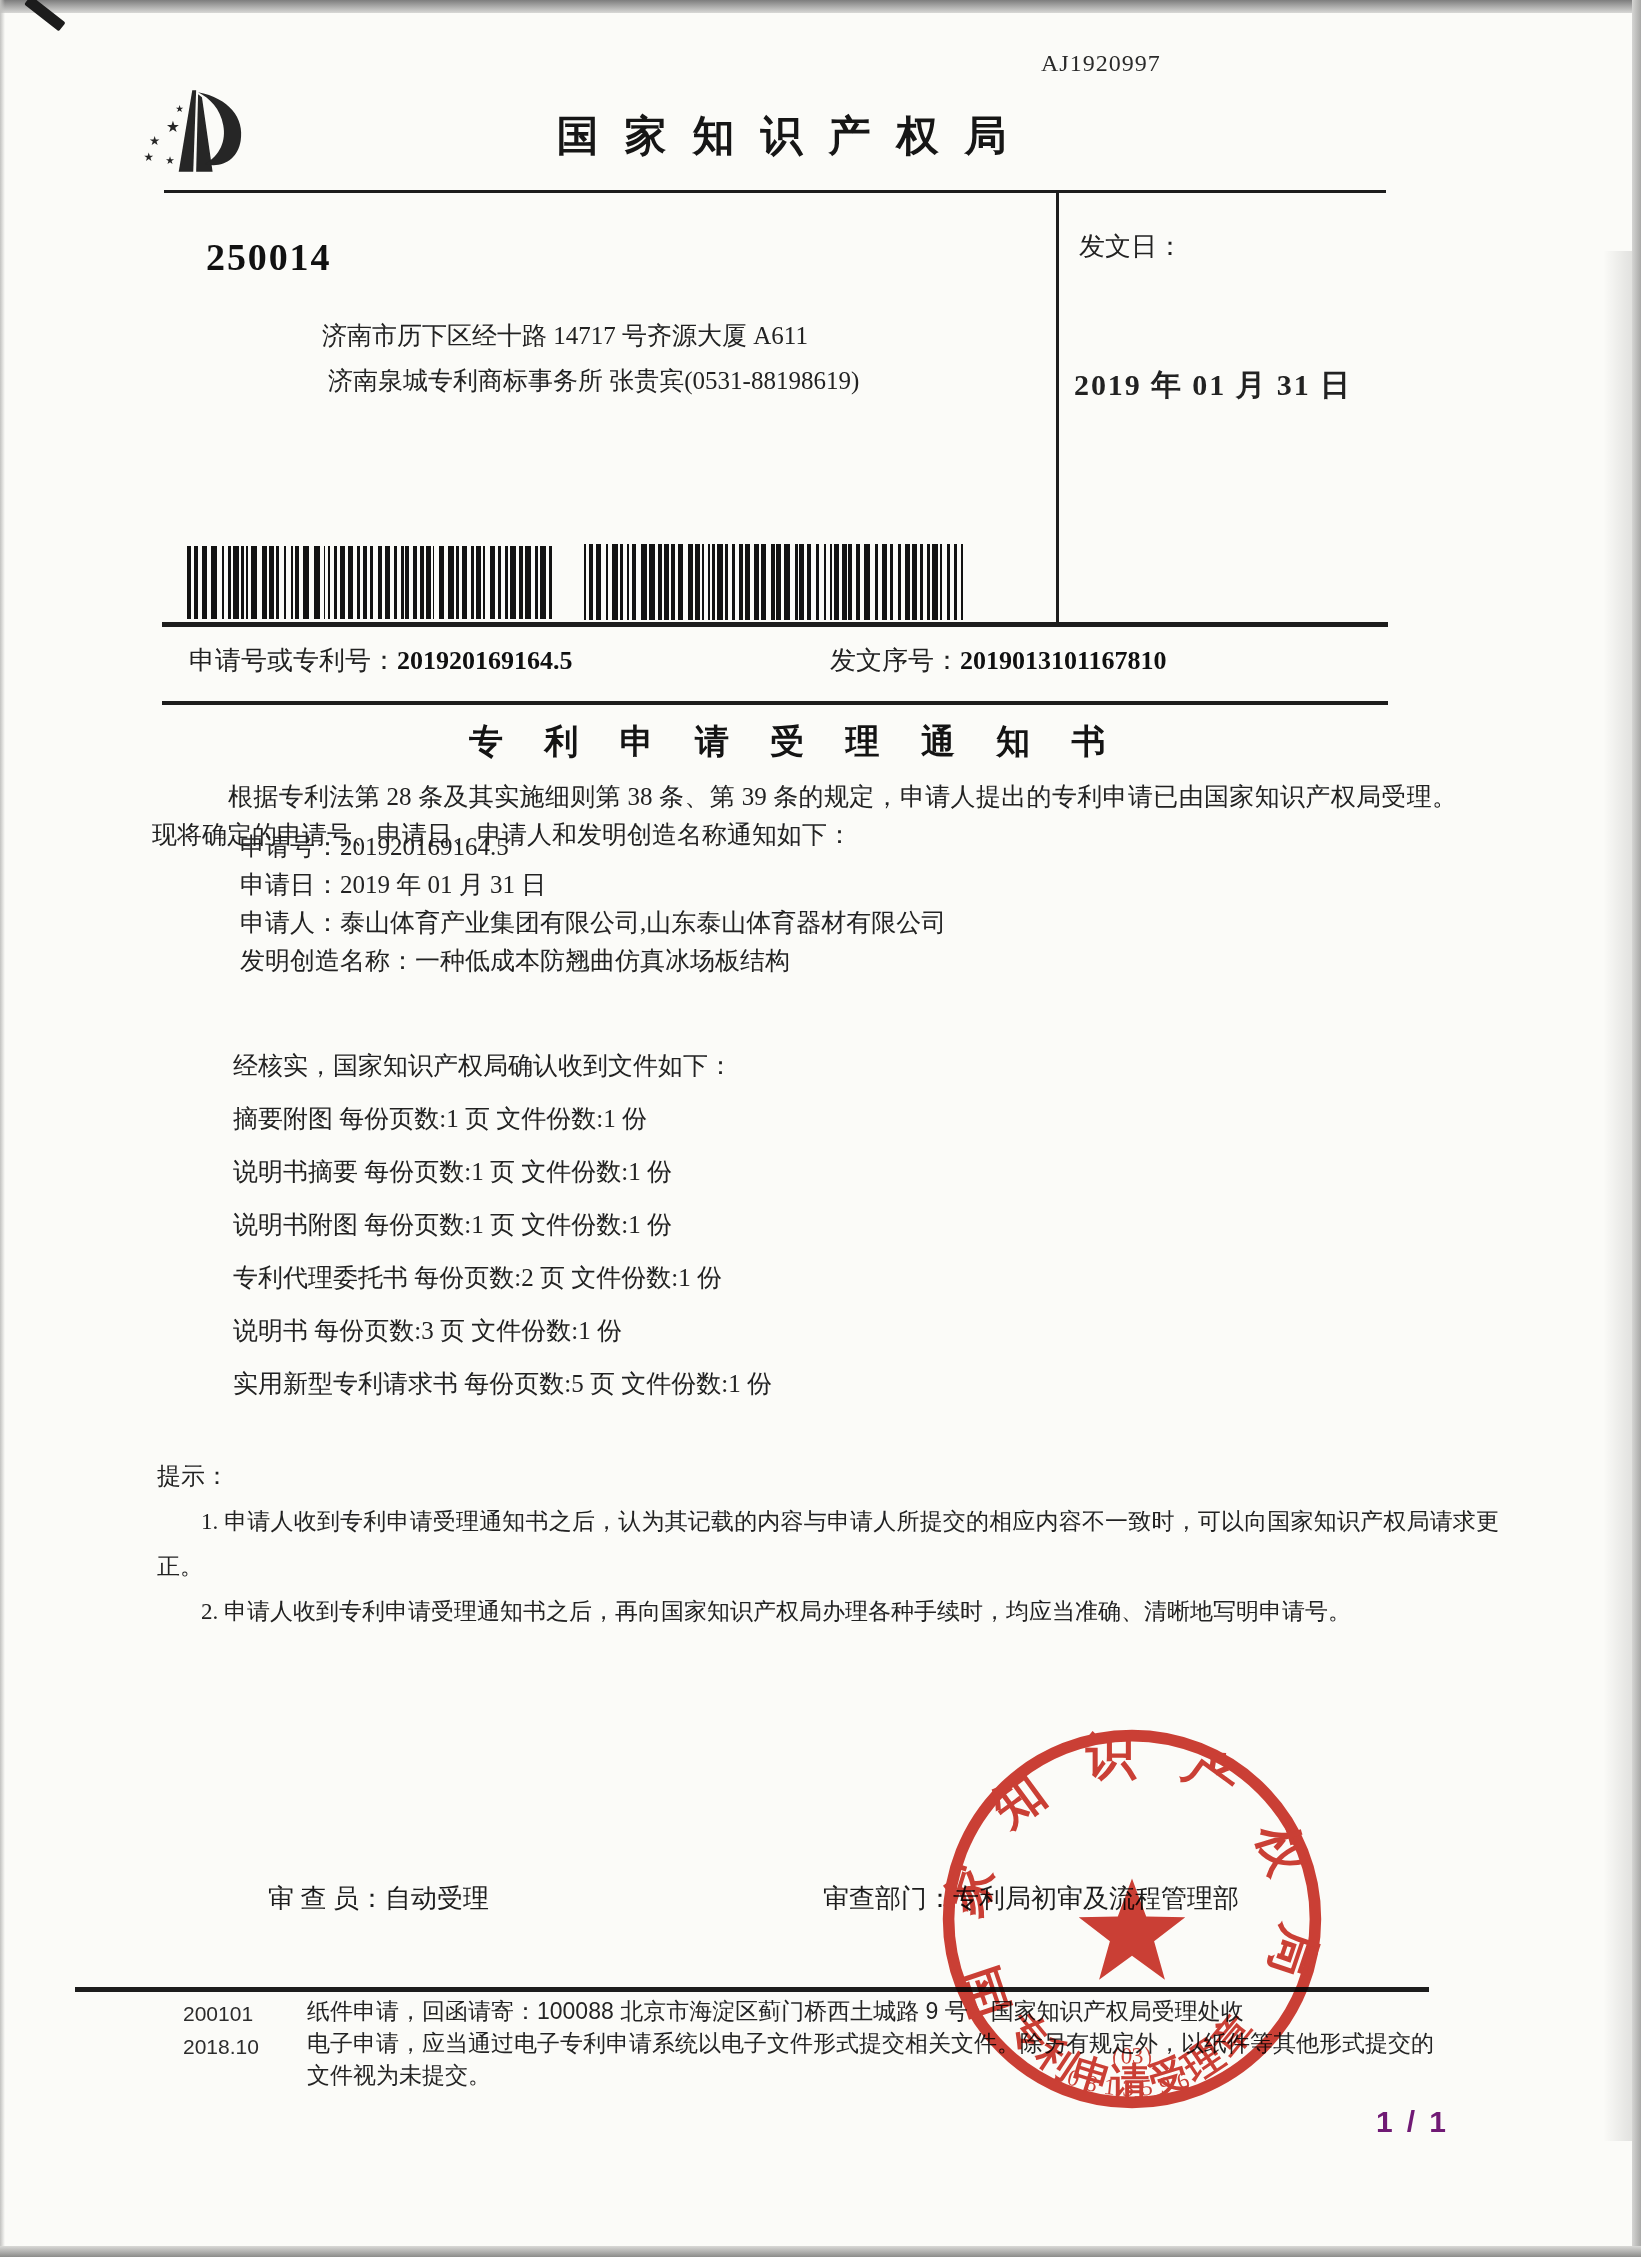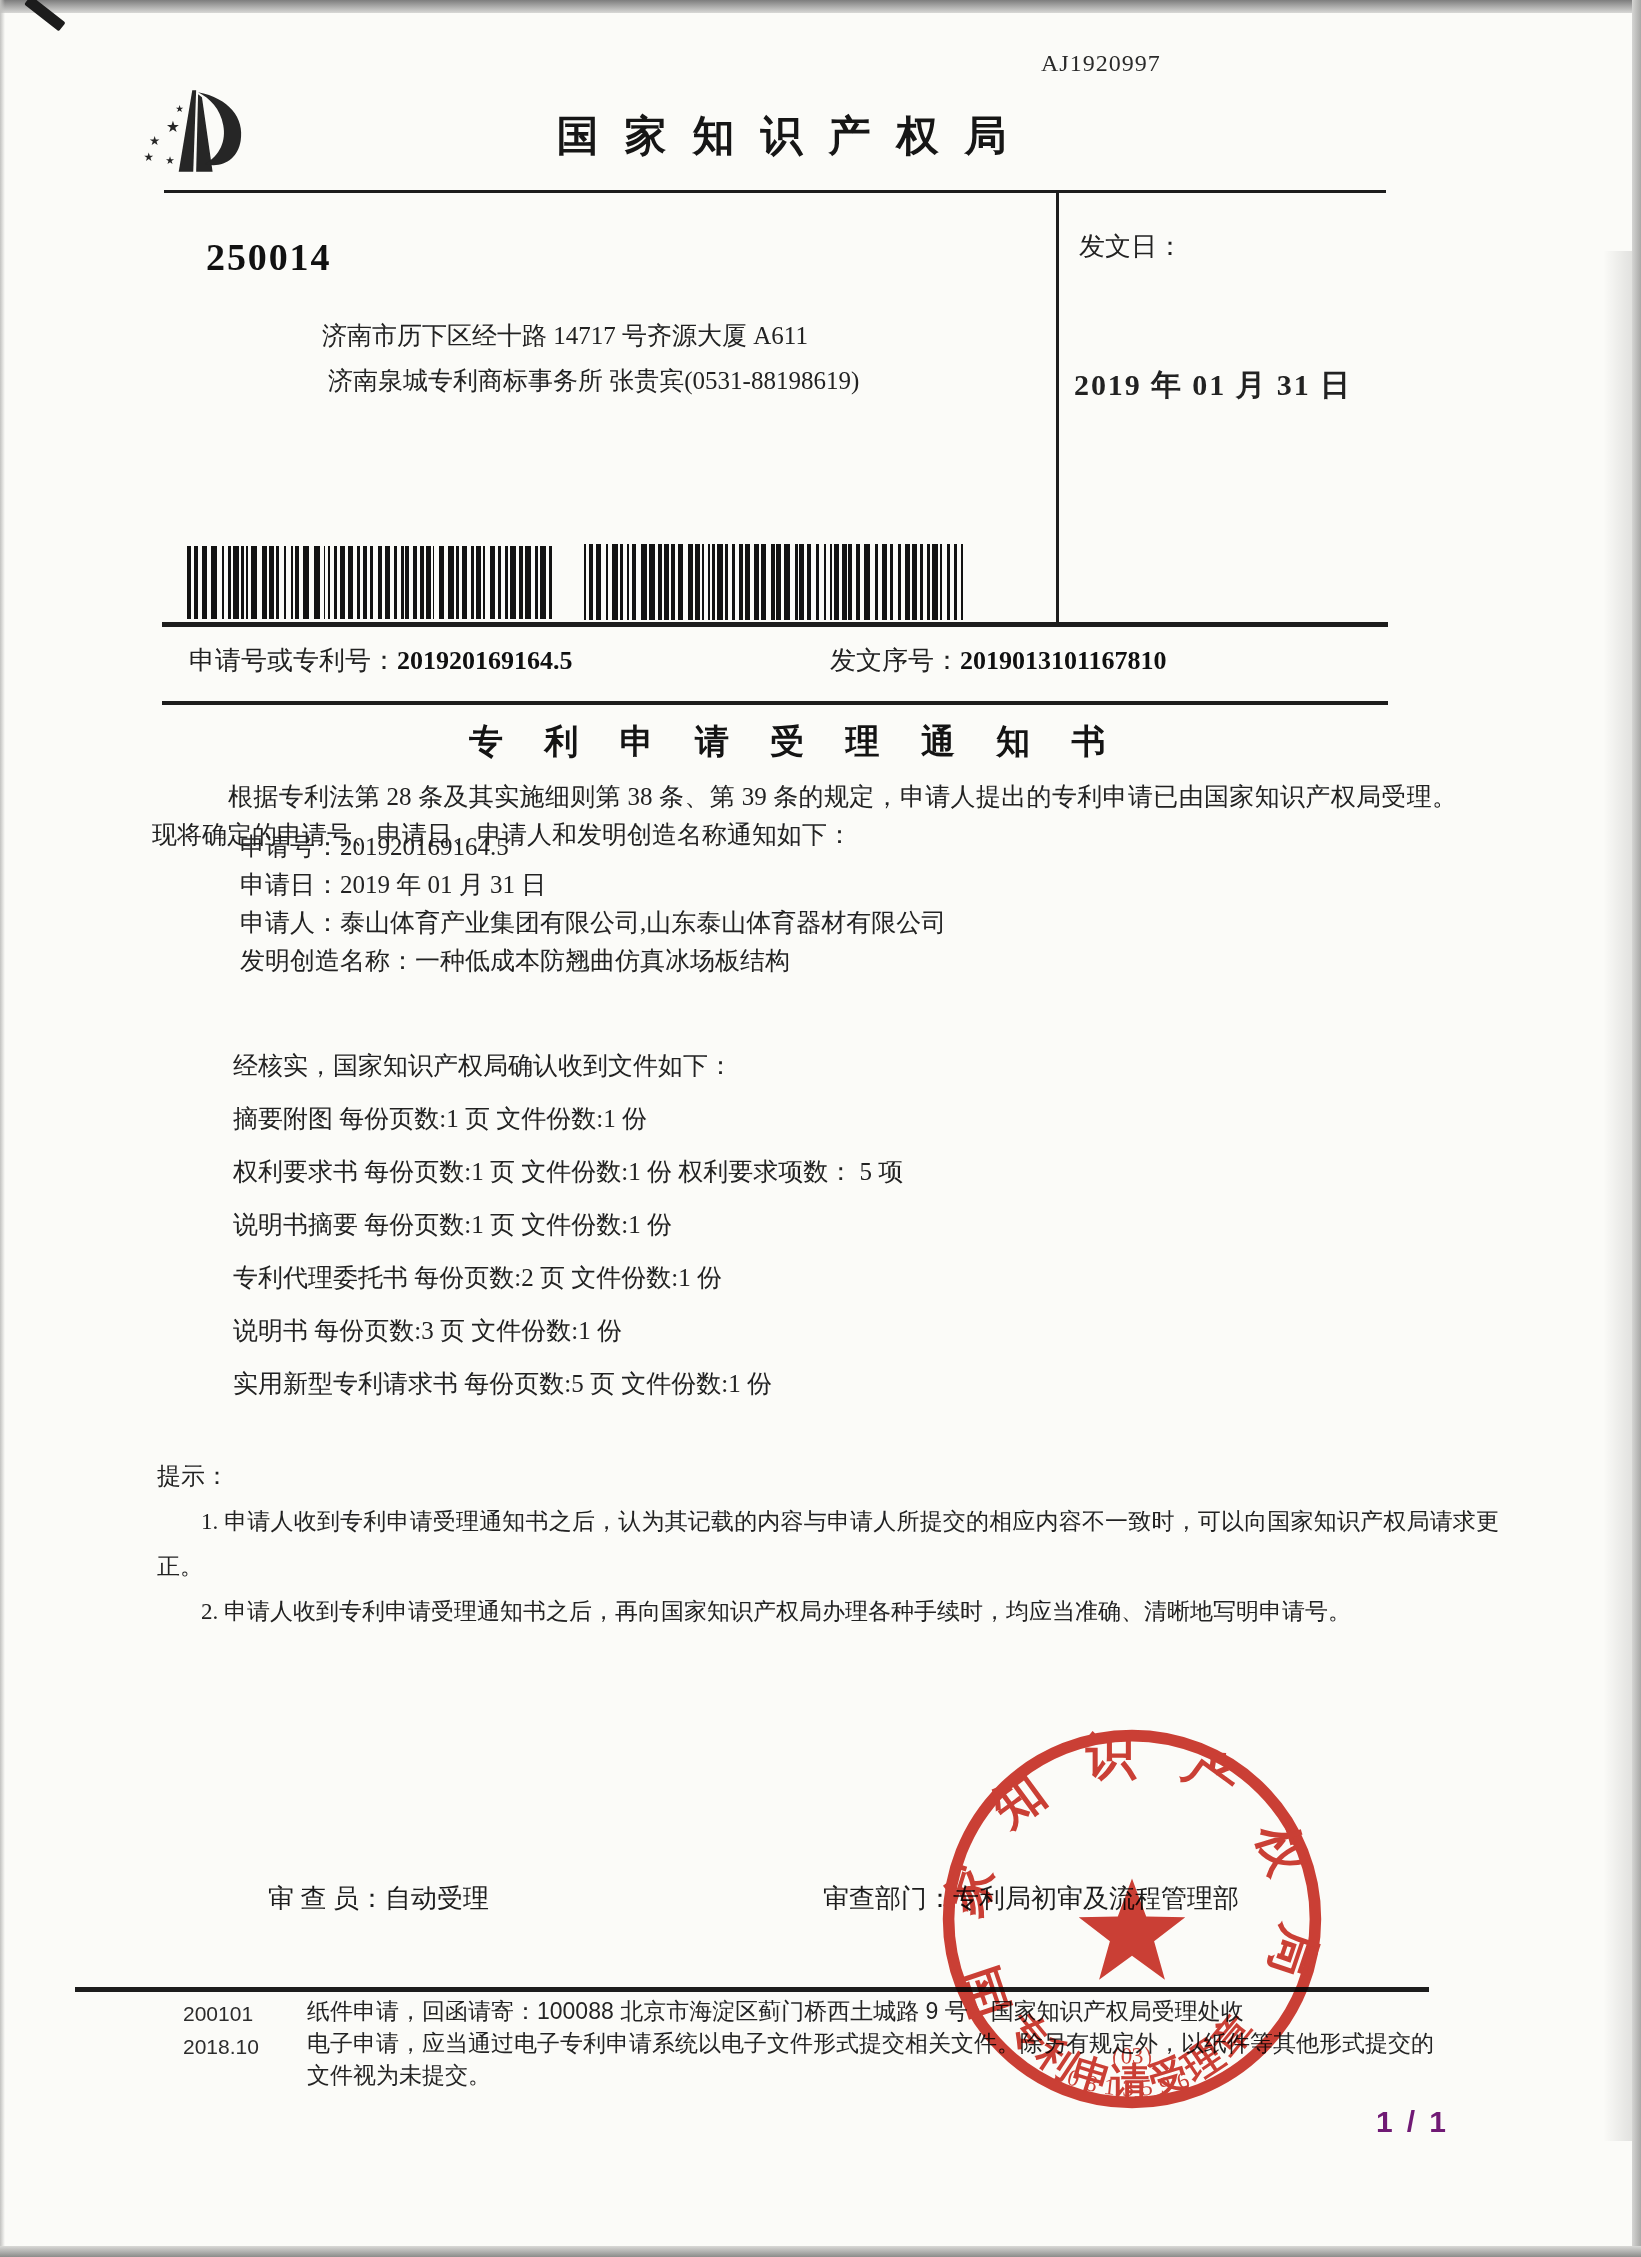--- a/index.html
+++ b/index.html
@@ -261,22 +261,22 @@
       <div>申请日：2019 年 01 月 31 日</div>
       <div>申请人：泰山体育产业集团有限公司,山东泰山体育器材有限公司</div>
       <div>发明创造名称：一种低成本防翘曲仿真冰场板结构</div>
     </div>
 
   <div class="abs received">
     <div>经核实，国家知识产权局确认收到文件如下：</div>
     <div>
 
     <div>摘要附图 每份页数:1 页  文件份数:1 份</div>
-        <div>权利要求书 每份页数:1 页  文件份数:1 份  权利要求项数：  5 项</div>
         <div>说明书摘要 每份页数:1 页  文件份数:1 份</div>
+        <div>说明书附图 每份页数:1 页  文件份数:1 份</div>
         <div>专利代理委托书 每份页数:2 页  文件份数:1 份</div>
         <div>说明书 每份页数:3 页  文件份数:1 份</div>
         <div>实用新型专利请求书 每份页数:5 页  文件份数:1 份</div>
       </div>
   </div>
 
   <div class="abs tips-label">提示：</div>
   <div class="abs tips-items">
 
   <div class="tip-item">1. 申请人收到专利申请受理通知书之后，认为其记载的内容与申请人所提交的相应内容不一致时，可以向国家知识产权局请求更正。</div>

